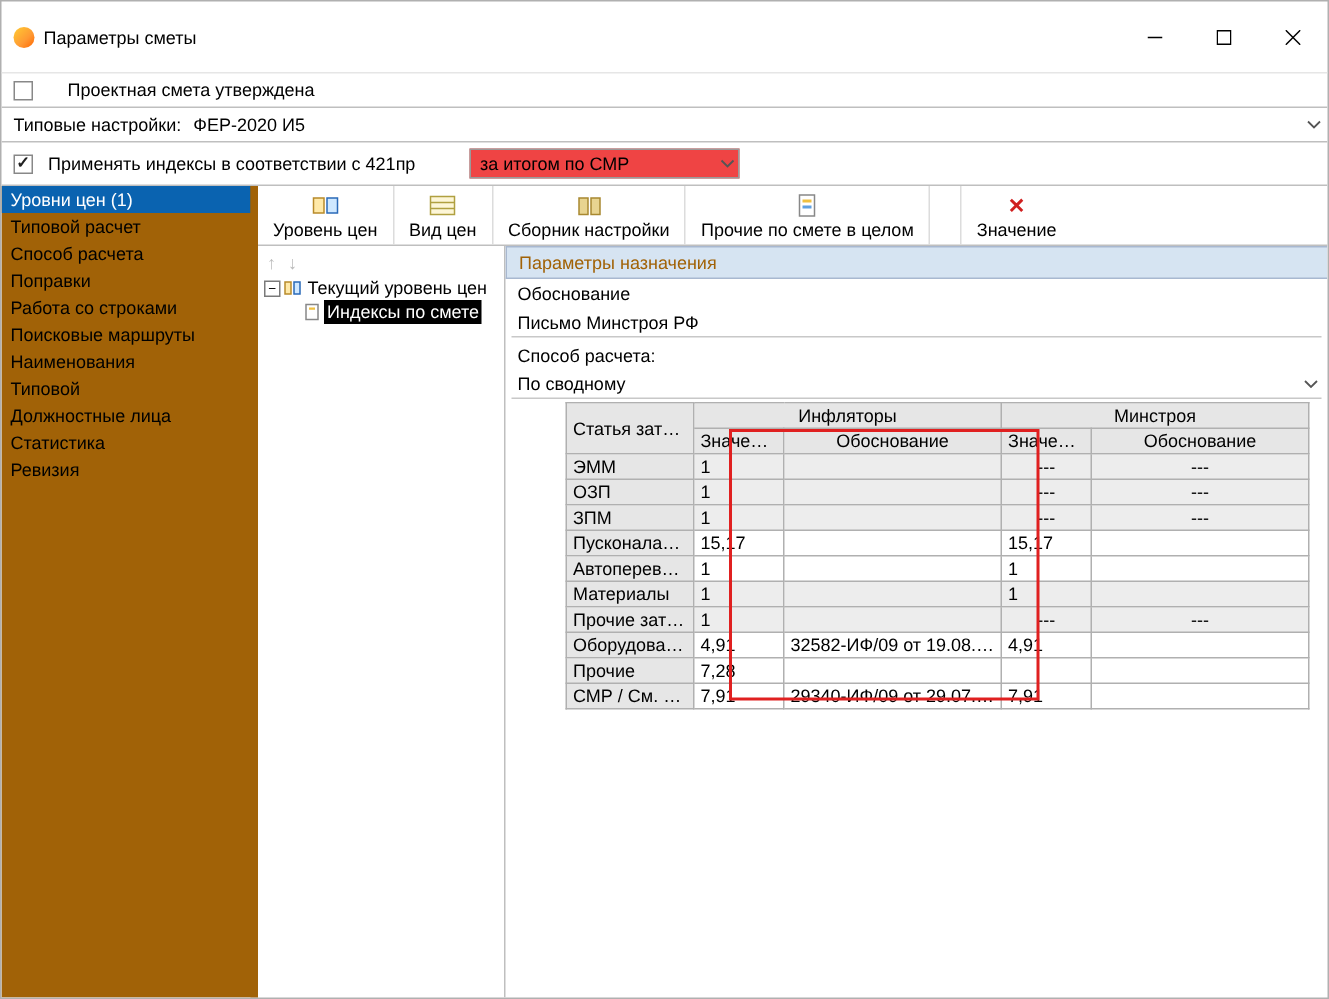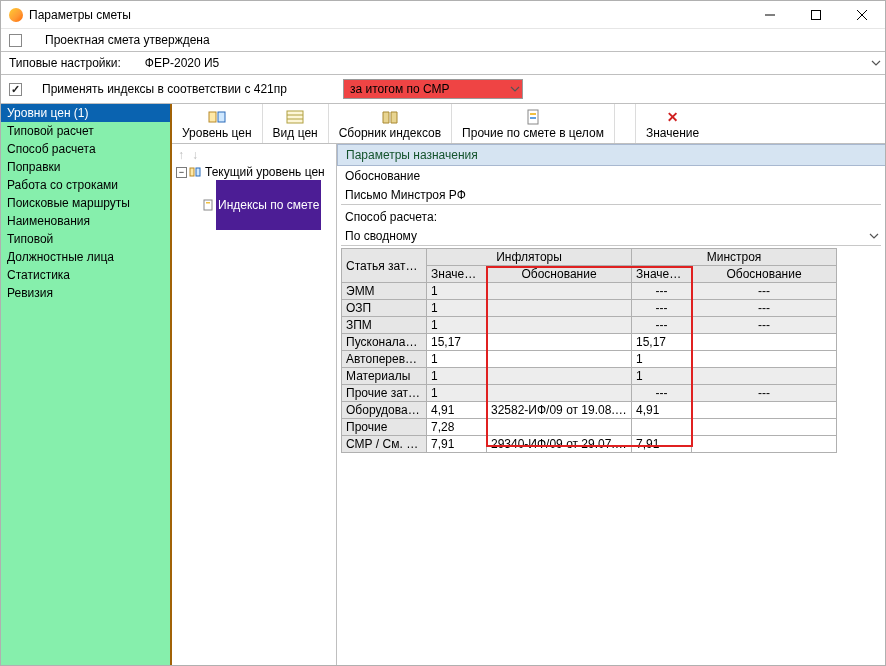--- a/index.html
+++ b/index.html
@@ -11,21 +11,21 @@
     background: #fff;
     width: 886px;
     height: 666px;
     overflow: hidden;
     border: 1px solid #b0b0b0;
     display: flex;
     flex-direction: column;
   }
   
   .titlebar {
-    height: 28px;
+    height: 48px;
     display: flex;
     align-items: center;
     padding-left: 8px;
     border-bottom: 1px solid #e6e6e6;
   }
   .titlebar .app-icon {
     width: 14px; height: 14px;
     border-radius: 50%;
     background: linear-gradient(135deg, #ffcc33 0%, #ff9933 60%, #ff6600 100%);
     margin-right: 6px;
@@ -63,33 +63,33 @@
     line-height: 1;
     color: #222;
     font-weight: bold;
   }
   
   .preset-row {
     padding: 4px 8px;
     border-bottom: 1px solid #bfbfbf;
     display: flex;
     align-items: center;
-    gap: 24px;
+    gap: 8px;
     position: relative;
   }
   .preset-row .dd-arrow {
     position: absolute; right: 4px; top: 50%; transform: translateY(-50%);
   }
   
   .apply-row {
     padding: 4px 8px;
     border-bottom: 1px solid #bfbfbf;
     display: flex;
     align-items: center;
-    gap: 20px;
+    gap: 10px;
   }
   .combo {
     border: 1px solid #9a9a9a;
     height: 20px;
     padding: 0 18px 0 6px;
     display: flex;
     align-items: center;
     position: relative;
     min-width: 180px;
     background: #ef4444;
@@ -99,22 +99,22 @@
   }
   .dd-arrow svg { display:block; }
   
   .main {
     flex: 1;
     display: flex;
     min-height: 0;
   }
   .sidebar {
     width: 171px;
-    border-right: 2px solid #a16207;
-    background: #86efac;
+    border-right: 5px solid #a16207;
+    background: #a16207;
     overflow: hidden;
   }
   .sidebar-item {
     padding: 2px 6px;
     white-space: nowrap;
     cursor: default;
   }
   .sidebar-item.selected {
     background: #0a63b0;
     color: #fff;
@@ -167,42 +167,42 @@
   }
   .tree-node {
     display: flex;
     align-items: center;
     gap: 2px;
     padding: 0 2px 0 4px;
     white-space: nowrap;
   }
   .tree-node.child { padding-left: 30px; }
   .tree-node.selected .node-label {
-    background: #4c1d95;
+    background: #000000;
     color: #fff;
-    padding: 18px 2px;
+    padding: 1px 2px;
   }
   .node-label { padding: 1px 2px; }
   .minibox {
     width:11px; height:11px; border:1px solid #7a7a7a; font-size:9px;
     display:flex; align-items:center; justify-content:center; line-height:1;
     background:#fff;
   }
   .miniicon { width:12px; height:12px; display:inline-block; }
   
   .params {
     flex: 1;
     display: flex;
     flex-direction: column;
     min-width: 0;
     overflow: hidden;
   }
   .params-hdr {
     background: #d6e4f2;
-    color: #14532d;
+    color: #a16207;
     border: 1px solid #a8b8d0;
     border-right: none;
     padding: 3px 8px;
     margin: 0;
   }
   .pfield {
     padding: 3px 8px;
   }
   .pinput {
     margin: 0 4px 2px 4px;
@@ -216,20 +216,21 @@
     flex: 1;
     overflow: hidden;
     padding: 0 2px 2px 4px;
     position: relative;
   }
   table.grid {
     border-collapse: collapse;
     width: 432px;
     table-layout: fixed;
     font-size: 12px;
+    margin-left: 36px;
   }
   table.grid th, table.grid td {
     border: 1px solid #b0b0b0;
     padding: 1px 4px;
     text-align: left;
     height: 17px;
     white-space: nowrap;
     overflow: hidden;
     text-overflow: ellipsis;
     vertical-align: middle;
@@ -345,21 +346,21 @@
         </span>
         <span>Вид цен</span>
       </div>
       <div class="tool">
         <span class="tic">
           <svg width="18" height="16">
               <path d="M2 3 L8 3 L8 14 L2 14 Z" fill="#e8d490" stroke="#a88830"></path>
               <path d="M10 3 L16 3 L16 14 L10 14 Z" fill="#e8d490" stroke="#a88830"></path>
             </svg>
         </span>
-        <span>Сборник индексов</span>
+        <span>Сборник настройки</span>
       </div>
       <div class="tool">
         <span class="tic">
           <svg width="18" height="16">
               <rect x="4" y="1" width="10" height="14" fill="#fff" stroke="#888"></rect>
               <rect x="6" y="4" width="6" height="2" fill="#f0c040"></rect>
               <rect x="6" y="8" width="6" height="2" fill="#60a0e0"></rect>
             </svg>
         </span>
         <span>Прочие по смете в целом</span>

